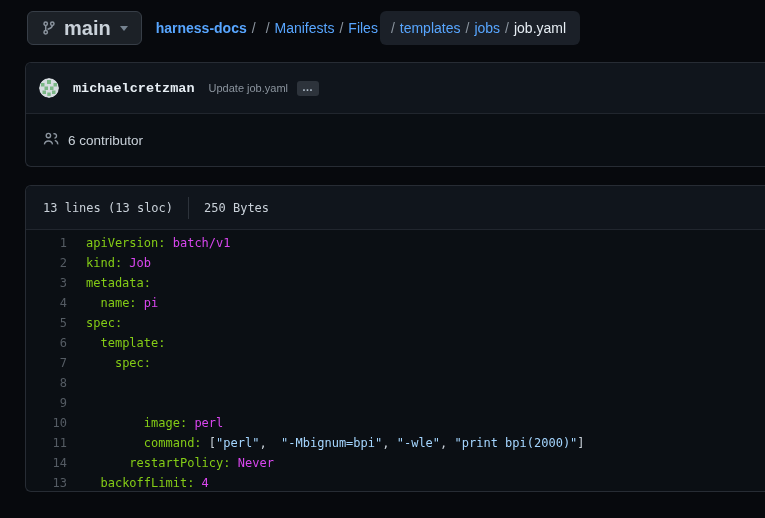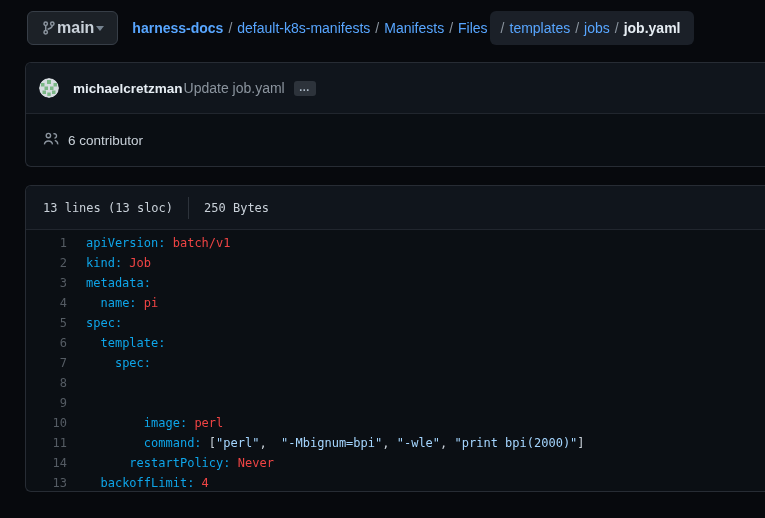--- a/index.html
+++ b/index.html
@@ -9,64 +9,64 @@
     font-family:"Liberation Sans","DejaVu Sans",sans-serif;
     color:#c9d1d9;
     position:relative;
   }
   
   .topbar {
     position:absolute; top:0; left:0; right:0; height:56px;
     display:flex; align-items:center; padding-left:27px;
   }
   .branch-btn {
-    display:flex; align-items:center; 
+    display:flex; align-items:center; gap:7px;
     height:34px; padding:0 13px;
     background:#1c2127; border:1px solid #373e47; border-radius:6px;
-    color:#c9d1d9; font-size:16px; font-weight:600; cursor:pointer;
+    color:#c9d1d9; font-size:20px; font-weight:600; cursor:pointer;
     flex-shrink:0;
   }
   .branch-btn svg { display:block; }
   .caret {
     width:0; height:0; border-left:4px solid transparent;
     border-right:4px solid transparent; border-top:5px solid #768390;
     margin-left:2px;
   }
   .breadcrumbs {
     display:flex; align-items:center; margin-left:8px;
     font-size:14px; white-space:nowrap;
   }
   .bc-plain { display:flex; align-items:center; padding-left:6px; }
   .bc-highlight {
     display:flex; align-items:center;
     background:#1b2028; border-radius:6px;
     padding:9px 14px 9px 6px; margin-left:2px;
   }
   .crumb { color:#58a6ff; cursor:pointer; }
   .crumb.bold { font-weight:700;text-align:center; }
-  .crumb.current { color:#e6edf3; font-weight:700; cursor:default; }
+  .crumb.current { color:#e6edf3; font-weight:400; cursor:default; }
   .bc-sep { color:#8b949e; margin:0 5px; }
   
   .gh-box {
     position:absolute; left:25px; right:-2px;
     border:1px solid #272c34; border-right:none;
     border-radius:6px 0 0 6px;
     overflow:hidden;
   }
   .commit-box { top:62px; height:105px; background:#0a0e13; }
   .commit-header {
     height:51px; background:#10151c; border-bottom:1px solid #21262e;
     display:flex; align-items:center; padding-left:13px;
   }
   .avatar {
     width:20px; height:20px; border-radius:50%; overflow:hidden;
     flex-shrink:0; cursor:pointer;
   }
-  .commit-author { margin-left:14px; font-size:13.5px; font-weight:700; color:#e6edf3; cursor:pointer; }
-  .commit-msg { margin-left:1px; font-size:14px; color:#8b949e; cursor:pointer; }
+  .commit-author { margin-left:14px; font-size:13.5px; font-weight:700; color:#e6edf3; cursor:pointer;font-family:Liberation Mono, monospace; }
+  .commit-msg { margin-left:14px; font-size:11px; color:#8b949e; cursor:pointer; }
   .ellipsis-btn {
     margin-left:9px; background:#2d333b; border:none; border-radius:3px;
     color:#adbac7; font-size:11px; font-weight:700; line-height:8px;
     padding:2px 5px 6px 5px; height:15px; cursor:pointer;
     font-family:"Liberation Sans",sans-serif; letter-spacing:1px;
   }
   .contrib-row {
     height:53px; display:flex; align-items:center; padding-left:17px;
     font-size:13.5px; color:#c9d1d9;
   }
@@ -84,22 +84,22 @@
   .code-area { padding-top:3px; }
   .code-line {
     display:flex; height:20px; line-height:20px;
     font-family:"DejaVu Sans Mono","Liberation Mono",monospace; font-size:12px;
   }
   .ln {
     width:41px; flex-shrink:0; text-align:right;
     color:#555c64; cursor:pointer; user-select:none;
   }
   .code-text { padding-left:19px; white-space:pre; }
-  .s-k { color:#0ea5e9;text-align:right; }
-  .s-v { color:#ef4444; }
+  .s-k { color:#84cc16;text-align:right; }
+  .s-v { color:#d946ef; }
   .s-s { color:#a5d6ff; }
   .s-p { color:#c9d1d9; }
 </style>
 </head>
 <body>
 
 <div class="topbar">
   <button class="branch-btn">
     <span>
       <svg width="16" height="16" viewBox="0 0 16 16" fill="none" stroke="#8b949e" stroke-width="1.5">
@@ -110,21 +110,20 @@
         <path d="M11.3 5.5 C11.3 8.2 8.5 8.6 6.5 9.3"></path>
       </svg>
     </span>
     <span>main</span>
     <span class="caret"></span>
   </button>
   <nav class="breadcrumbs">
     <span class="bc-plain">
         <span class="crumb bold">harness-docs</span>
         <span class="bc-sep">/</span>
-        <span class="crumb">default-k8s-manifests</span>
         <span class="bc-sep">/</span>
         <span class="crumb">Manifests</span>
         <span class="bc-sep">/</span>
         <span class="crumb">Files</span>
       </span>
     <span class="bc-highlight">
         <span class="bc-sep">/</span>
         <span class="crumb">templates</span>
         <span class="bc-sep">/</span>
         <span class="crumb">jobs</span>

